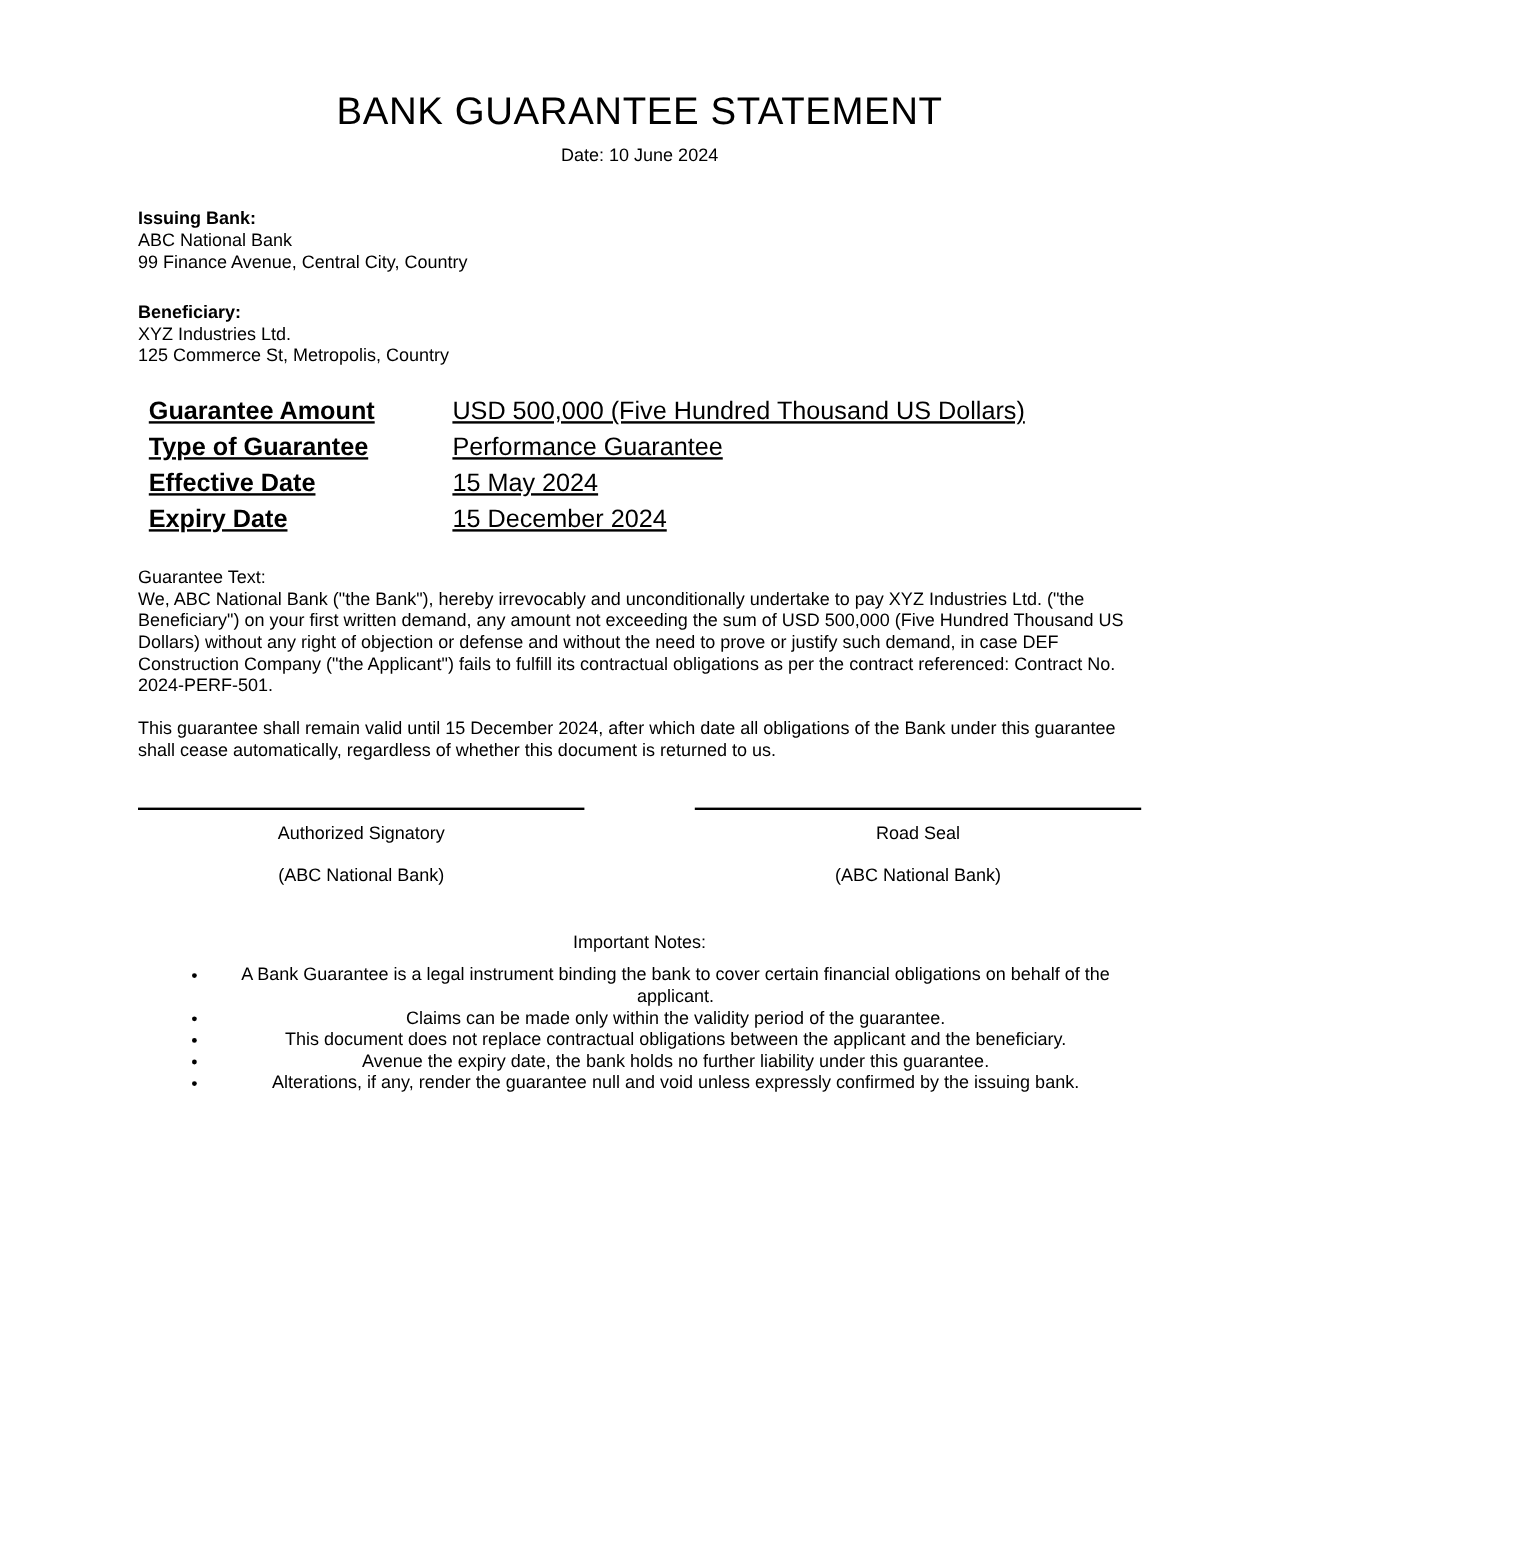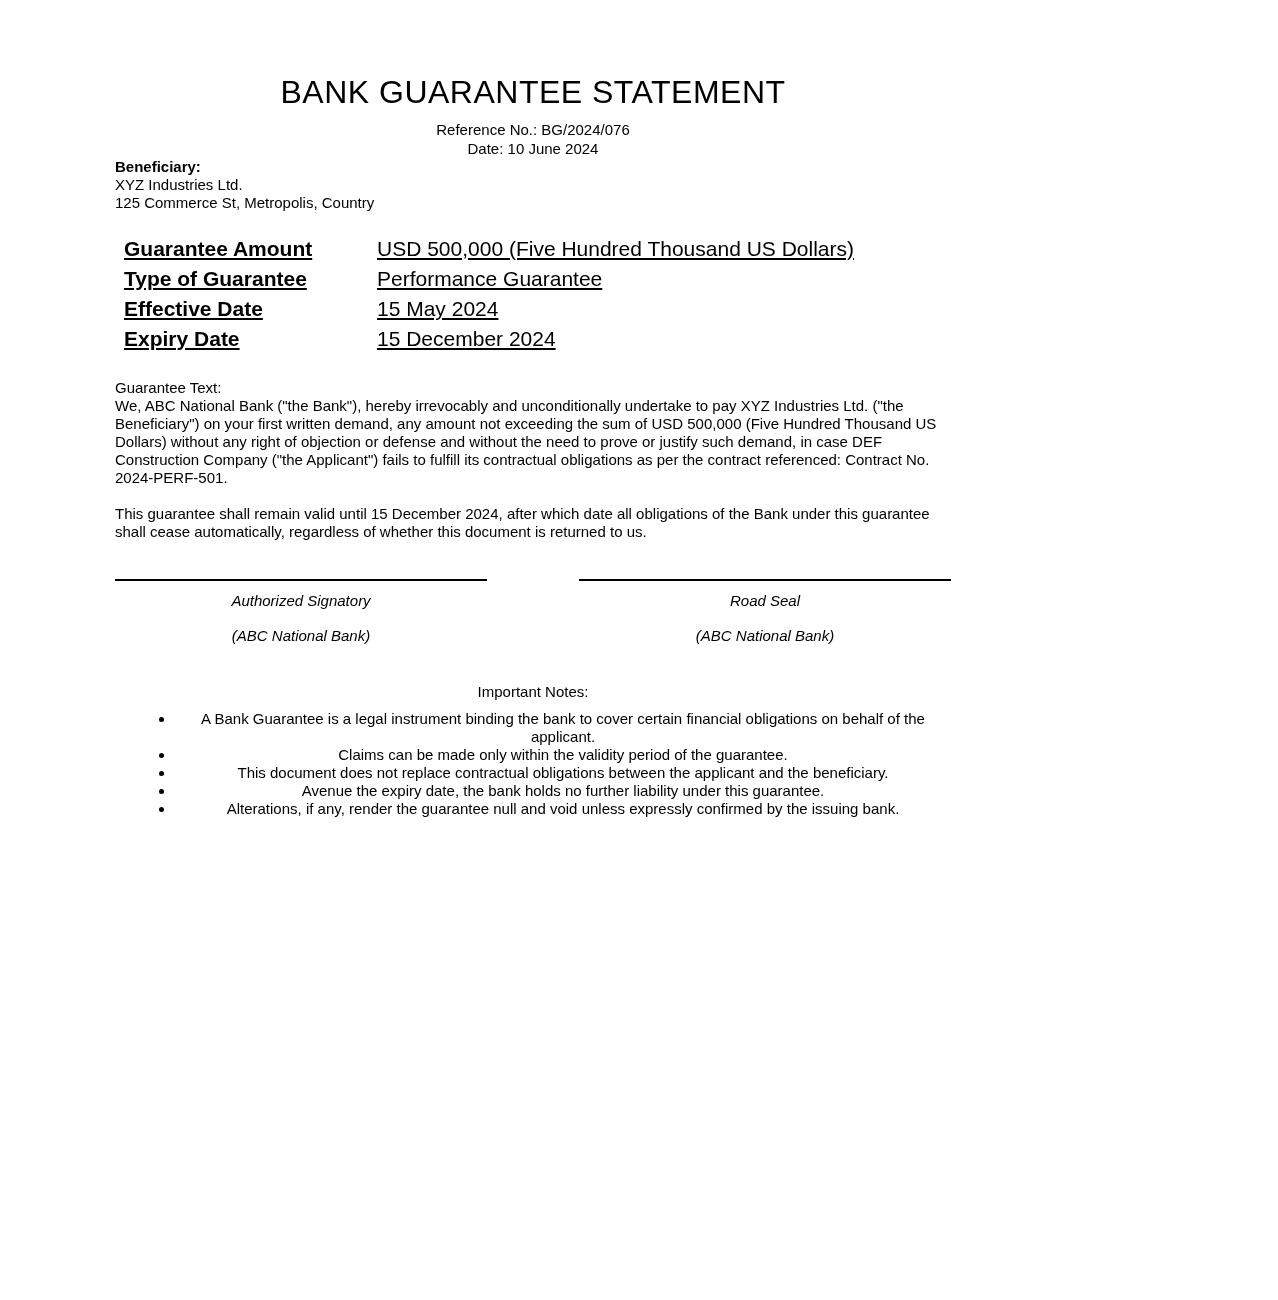--- a/index.html
+++ b/index.html
@@ -66,21 +66,20 @@
   
   .guarantee-section { margin-top: 25px; line-height: 18px; }
   .section-heading { font-weight: normal; }
   .guarantee-section p { margin: 0 0 18px 0; }
 
   
   .signature-row {
     display: flex;
     gap: 92px;
     margin-top: 38px;
-    font-style: italic;
   }
   .signature-block {
     flex: 1;
     text-align: center;
   }
   .signature-line {
     border-top: 2px solid #000000;
     height: 0;
   }
   .signature-title { margin-top: 11px; line-height: 18px; }
@@ -97,24 +96,28 @@
     padding: 0;
   }
 </style>
 </head>
 <body>
 
 <div class="page">
 
   <header class="doc-header">
     <h1 class="doc-title">BANK GUARANTEE STATEMENT</h1>
-    <div class="doc-subline">Reference No.: BG/2024/076</div>
     <div class="doc-subline">Date: 10 June 2024</div>
   </header>
 
+  <section class="party-section party-first">
+    <div class="party-label">Issuing Bank:</div>
+    <div>ABC National Bank</div>
+    <div>99 Finance Avenue, Central City, Country</div>
+  </section>
 
   <section class="party-section">
     <div class="party-label">Beneficiary:</div>
     <div>XYZ Industries Ltd.</div>
     <div>125 Commerce St, Metropolis, Country</div>
   </section>
 
 
   <table class="details-table">
     <tbody>

